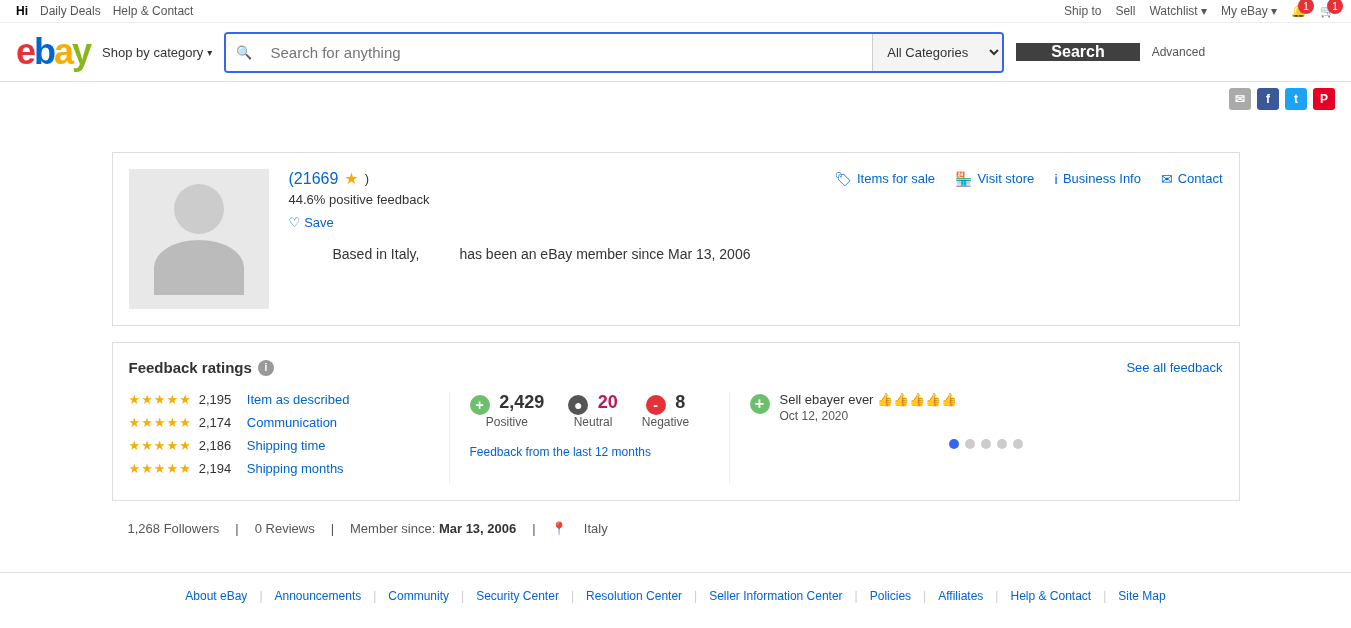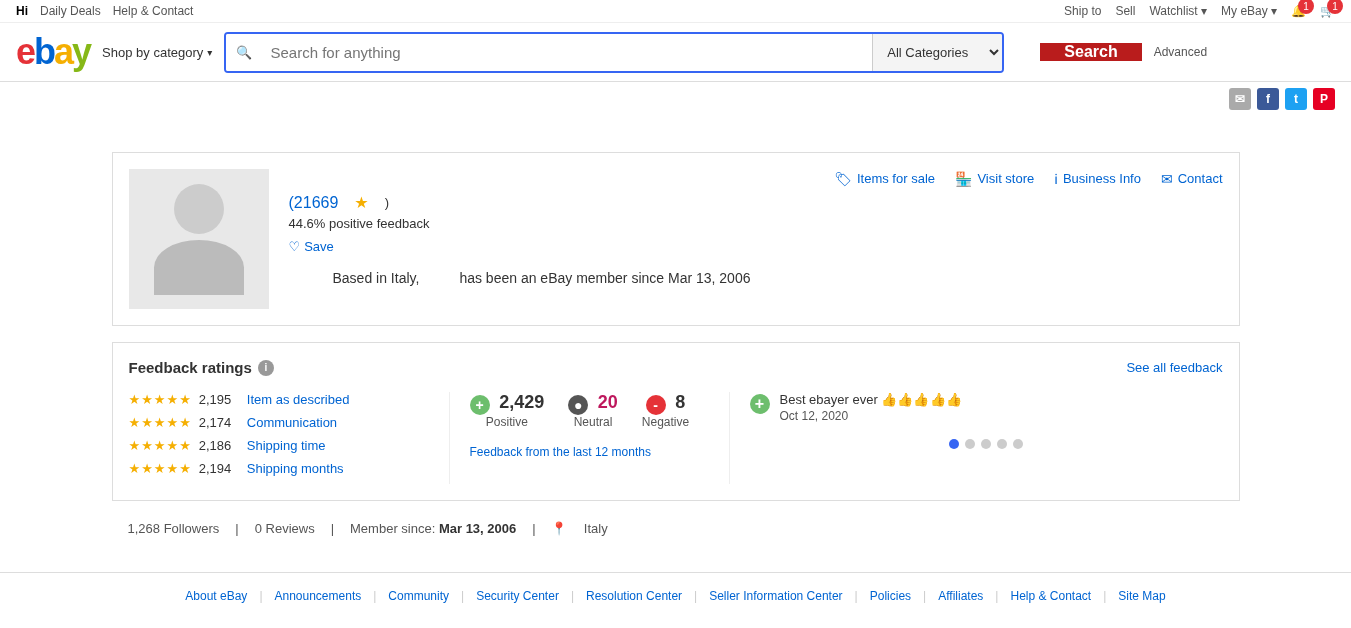--- a/index.html
+++ b/index.html
@@ -68,24 +68,24 @@
       font-size: 15px; padding: 10px 8px;
       color: #999;
     }
     .category-select {
       border: none; border-left: 1px solid #ccc;
       background: #f4f4f4; padding: 0 10px;
       font-size: 13px; color: #333; cursor: pointer;
       min-width: 130px;
     }
     .search-btn {
-      background: #b91c1c; color: #fff;
-      border: none; padding: 0 24px;
+      background: #404040; color: #fff;
+      border: none; padding: 0 35px;
       font-size: 16px; font-weight: bold;
-      cursor: pointer; white-space: nowrap; margin-left: 24px;
+      cursor: pointer; white-space: nowrap;
     }
     .advanced-link {
       font-size: 12px; color: #555; text-decoration: none;
       white-space: nowrap;
     }
 
     
     .social-icons {
       display: flex; gap: 6px; justify-content: flex-end;
       padding: 6px 16px 2px;
@@ -147,23 +147,22 @@
       background: #bbb; border-radius: 50% 50% 0 0;
       margin: 0 auto;
     }
 
     .profile-info { flex: 1; }
     .profile-top-row {
       display: flex; justify-content: space-between; align-items: flex-start;
     }
     .profile-left {}
     .rating-row {
-      display: flex; align-items: center; gap: 16px;
+      display: flex; align-items: center; gap: 6px;
       margin-bottom: 4px;
-      margin-top: 24px;
     }
     .rating-num { color: #0064d2; font-size: 16px; }
     .star-icon { color: #f5af02; font-size: 16px; }
     .positive-feedback { font-size: 13px; color: #333; margin-bottom: 8px; }
     .save-btn {
       display: flex; align-items: center; gap: 4px;
       color: #0064d2; cursor: pointer; font-size: 13px;
       background: none; border: none;
     }
     .heart-icon { color: #0064d2; }
@@ -491,21 +490,21 @@
             <div class="stat-label">Negative</div>
           </div>
         </div>
         <div class="feedback-note">Feedback from the last 12 months</div>
       </div>
 
       <div class="best-review">
         <div class="review-add">
           <div class="add-circle">+</div>
           <div>
-            <div class="review-text">Best ebayer ever 👍👍👍👍👍</div>
+            <div class="review-text">Sell ebayer ever 👍👍👍👍👍</div>
             <div class="review-date">Oct 12, 2020</div>
           </div>
         </div>
         <div class="dots-row">
           <div class="dot active"></div>
           <div class="dot"></div>
           <div class="dot"></div>
           <div class="dot"></div>
           <div class="dot"></div>
         </div>

